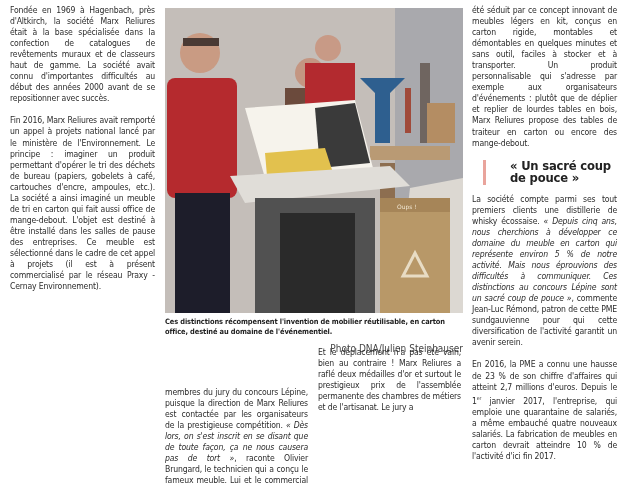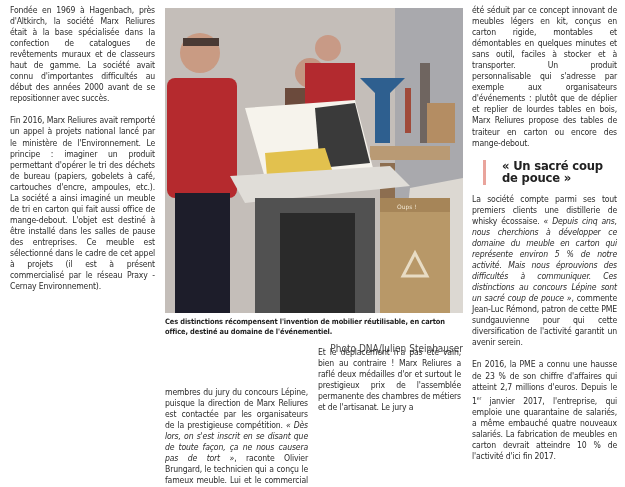--- a/index.html
+++ b/index.html
@@ -9,21 +9,21 @@
   }
   .col { position:absolute; font-size:8.6px; line-height:11.05px; text-align:justify; letter-spacing:-0.15px; }
   .col p { margin:0 0 11px 0; }
   .col p.last { margin-bottom:0; }
   #col1 { left:10px; top:5px; width:145px; }
   #col2 { left:165px; top:347px; width:143px;margin-top:40px; }
   #col3 { left:318px; top:347px; width:143px; }
   #col4 { left:472px; top:5px; width:145px; }
   .sub {
     font-family:"DejaVu Sans", sans-serif; font-weight:bold; font-size:11.6px; line-height:12.6px;
-    color:#222; border-left:3px solid #e9a49c; padding-left:16px; margin:4px 0 9px 11px; text-align:left;
+    color:#222; border-left:3px solid #e9a49c; padding-left:24px; margin:4px 0 9px 11px; text-align:left;
     letter-spacing:-0.2px;
   }
   em { font-style:italic; }
   sup { font-size:5px; vertical-align:4px; }
   #photo {
     position:absolute; left:165px; top:8px; width:298px; height:305px; overflow:hidden;
     background:linear-gradient(90deg,#b9b2ae 0%,#c7c1bc 45%,#cfcac6 70%,#b6b4b6 100%);
   }
   #caption { position:absolute; left:165px; top:317px; width:298px; font-size:7.4px; line-height:10px; }
   #caption .txt { font-weight:bold; color:#222; letter-spacing:-0.1px; }

